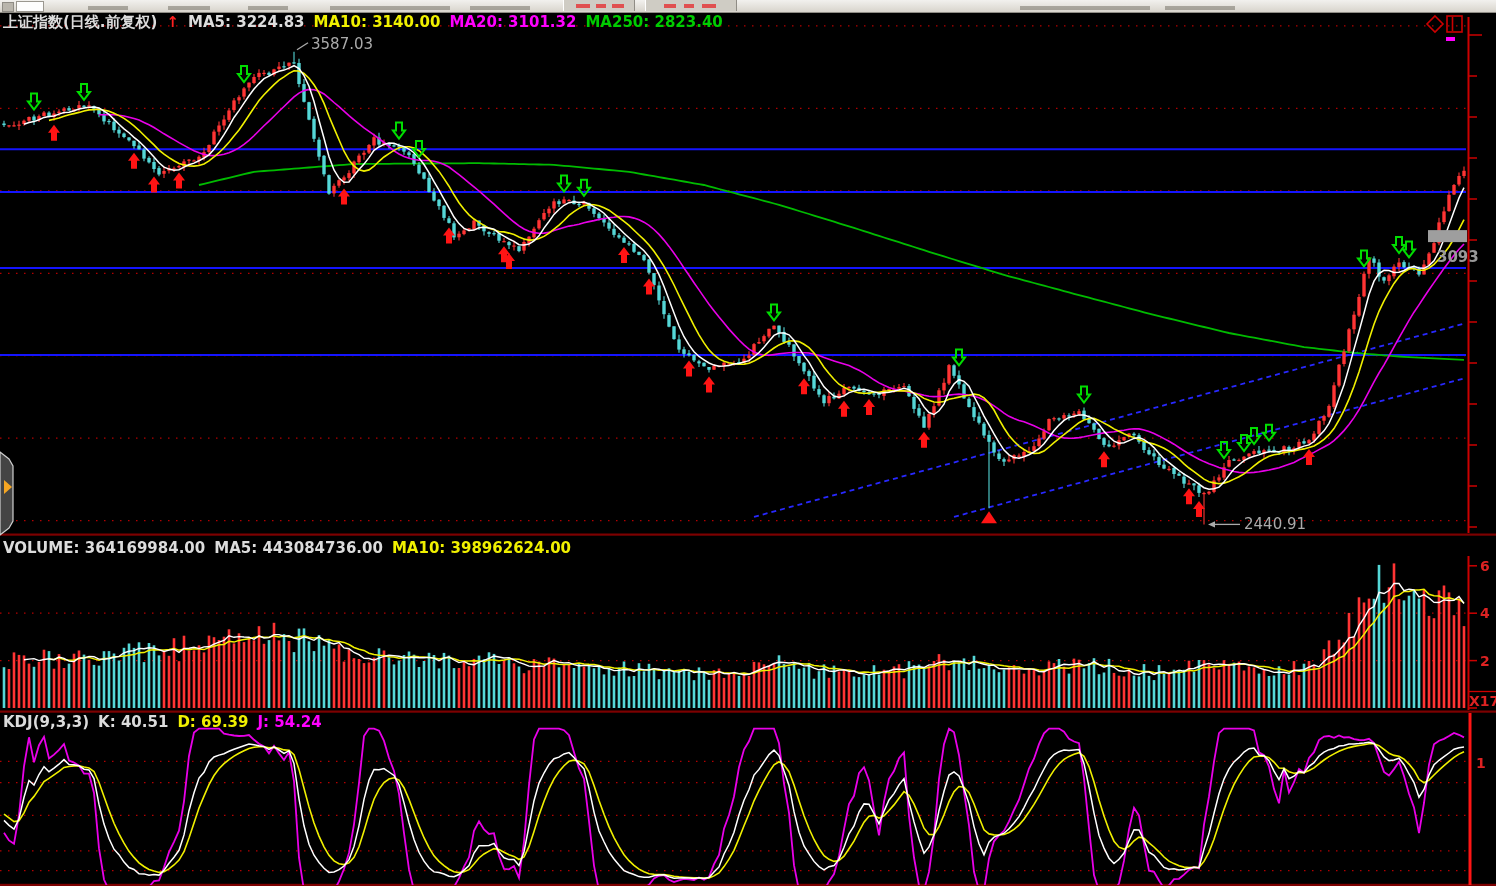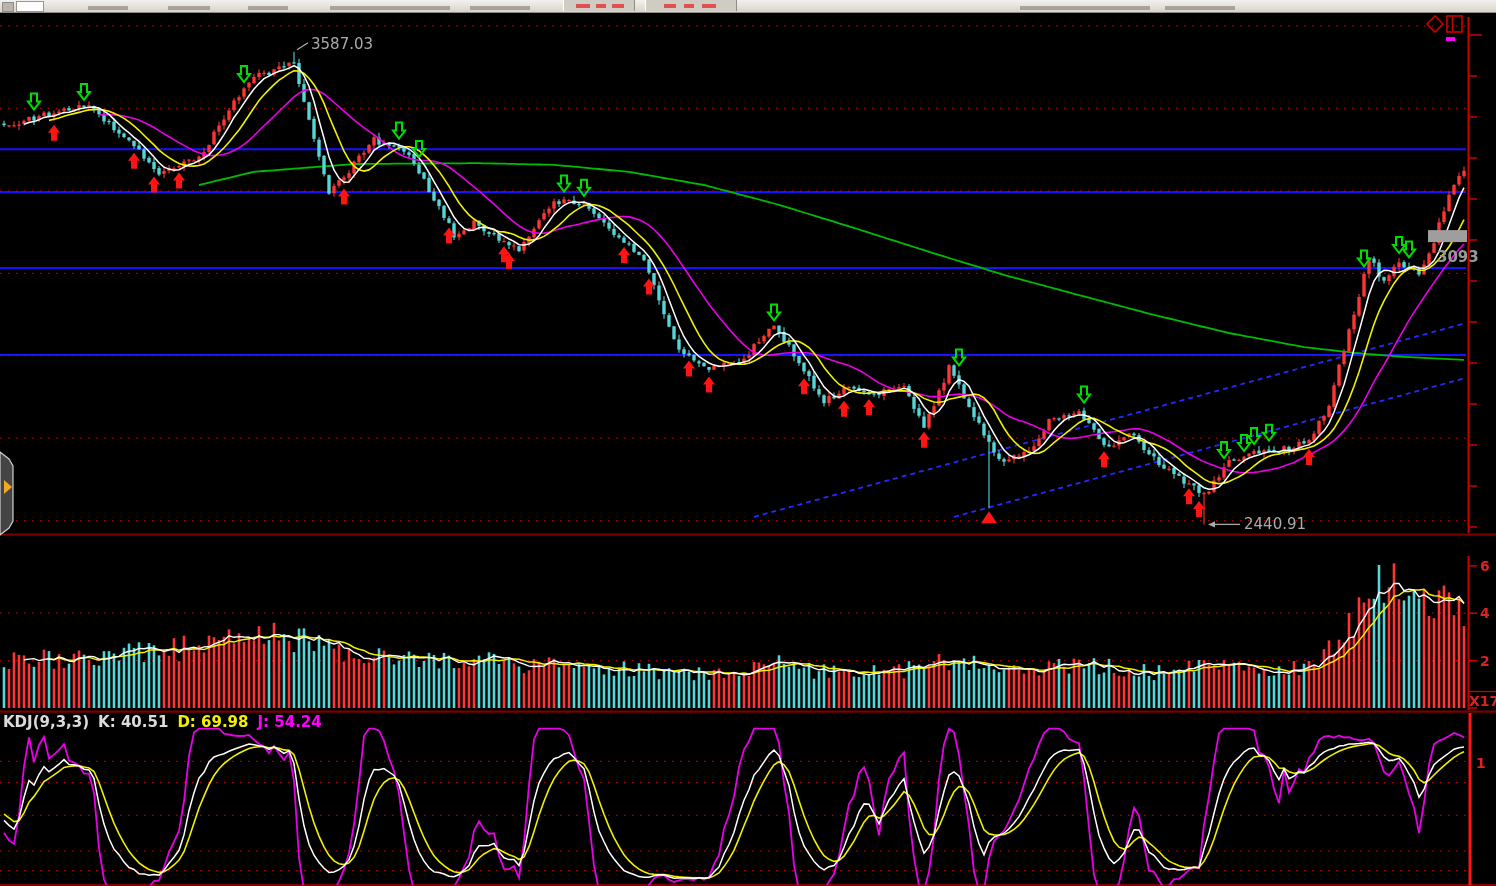--- a/index.html
+++ b/index.html
@@ -1069,19 +1069,25 @@
       <polyline points="4,814.1 9,817.9 14,821.6 19,820.7 24,812.9 29,802.1 34,796.4 39,789.1 44,781.6 49,778.3 54,774.9 59,771.4 64,767.4 69,766.5 74,765.9 79,765.9 84,767.0 89,767.9 94,771.5 99,782.5 104,796.4 109,810.4 114,823.3 119,833.8 124,843.2 129,851.3 134,857.4 139,862.8 144,866.5 149,869.4 154,871.1 159,872.4 164,871.7 169,868.9 174,865.0 179,860.1 184,851.7 189,838.0 194,823.0 199,808.0 204,796.1 209,784.7 214,775.5 219,768.7 224,763.7 229,759.6 234,756.1 239,753.3 244,750.8 249,748.5 254,747.3 259,746.8 264,746.7 269,747.7 274,747.4 279,748.2 284,749.9 289,750.2 294,754.7 299,769.4 304,788.2 309,806.9 314,823.0 319,836.1 324,846.8 329,855.3 334,860.9 339,863.8 344,864.6 349,862.9 354,857.4 359,846.8 364,831.0 369,814.1 374,799.2 379,789.4 384,782.5 389,779.0 394,777.8 399,780.1 404,787.7 409,799.4 414,812.7 419,825.9 424,837.7 429,847.7 434,855.8 439,861.4 444,865.6 449,869.2 454,871.7 459,872.6 464,871.8 469,869.7 474,864.1 479,858.0 484,854.0 489,851.1 494,848.6 499,849.6 504,852.3 509,854.8 514,856.4 519,859.5 524,856.9 529,846.7 534,831.4 539,815.3 544,801.2 549,788.9 554,778.8 559,771.6 564,765.7 569,761.3 574,760.1 579,761.3 584,763.8 589,772.0 594,785.4 599,800.6 604,814.3 609,826.9 614,837.6 619,846.7 624,854.7 629,860.7 634,865.3 639,869.1 644,871.8 649,873.7 654,874.3 659,874.5 664,874.6 669,875.3 674,876.3 679,876.9 684,877.2 689,877.5 694,877.8 699,877.8 704,878.1 709,877.9 714,875.9 719,872.9 724,866.6 729,859.2 734,850.3 739,838.4 744,825.7 749,813.7 754,800.8 759,790.3 764,780.8 769,772.1 774,764.8 779,761.7 784,764.8 789,771.7 794,785.0 799,800.7 804,815.8 809,828.5 814,839.5 819,848.5 824,855.6 829,859.3 834,861.4 839,860.6 844,856.2 849,848.7 854,841.2 859,831.4 864,822.2 869,816.3 874,815.4 879,818.2 884,815.8 889,810.5 894,804.9 899,798.2 904,791.7 909,795.2 914,804.1 919,815.7 924,828.2 929,834.5 934,834.6 939,826.6 944,814.8 949,801.6 954,791.7 959,786.5 964,787.2 969,792.7 974,804.0 979,817.2 984,829.8 989,833.9 994,834.9 999,835.0 1004,834.4 1009,832.5 1014,829.3 1019,825.1 1024,819.2 1029,812.0 1034,804.4 1039,795.8 1044,786.9 1049,777.8 1054,770.1 1059,764.0 1064,759.3 1069,756.4 1074,754.3 1079,752.7 1084,756.4 1089,766.6 1094,782.1 1099,799.9 1104,815.9 1109,830.0 1114,841.2 1119,847.2 1124,849.1 1129,846.3 1134,840.8 1139,837.2 1144,838.3 1149,842.9 1154,847.0 1159,851.8 1164,857.0 1169,861.1 1174,863.6 1179,865.8 1184,867.1 1189,867.5 1194,867.4 1199,867.5 1204,861.4 1209,852.1 1214,839.2 1219,824.1 1224,809.1 1229,795.7 1234,784.4 1239,775.4 1244,767.6 1249,761.3 1254,756.9 1259,756.3 1264,756.1 1269,757.6 1274,762.1 1279,768.0 1284,768.2 1289,771.7 1294,773.2 1299,772.6 1304,772.6 1309,770.5 1314,767.9 1319,763.9 1324,760.0 1329,756.6 1334,753.9 1339,751.3 1344,749.3 1349,747.6 1354,746.4 1359,745.5 1364,744.7 1369,743.8 1374,743.7 1379,745.7 1384,749.4 1389,753.2 1394,755.4 1399,756.3 1404,759.1 1409,764.1 1414,770.3 1419,779.3 1424,782.7 1429,780.1 1434,775.0 1439,770.1 1444,765.6 1449,761.4 1454,757.4 1459,754.1 1464,751.7" fill="none" stroke="#f0f000" stroke-width="1.6" clip-path="url(#cpK)"></polyline>
       <polyline points="4,820.4 9,825.4 14,829.0 19,818.8 24,797.3 29,780.5 34,785.0 39,774.5 44,766.7 49,771.7 54,768.2 59,764.2 64,759.6 69,764.5 74,764.8 79,765.8 84,769.2 89,769.9 94,778.6 99,804.4 104,824.1 109,838.5 114,849.2 119,854.7 124,862.1 129,867.5 134,869.5 139,873.7 144,873.9 149,875.3 154,874.4 159,875.1 164,870.2 169,863.3 174,857.3 179,850.3 184,834.9 189,810.7 194,792.8 199,778.1 204,772.3 209,762.0 214,757.0 219,755.1 224,753.7 229,751.3 234,749.2 239,747.5 244,745.8 249,744.0 254,744.8 259,745.8 264,746.6 269,749.5 274,746.9 279,750.0 284,753.3 289,750.8 294,763.6 299,798.8 304,825.8 309,844.2 314,855.2 319,862.5 324,868.2 329,872.4 334,872.0 339,869.7 344,866.0 349,859.6 354,846.4 359,825.6 364,799.4 369,780.3 374,769.5 379,769.8 384,768.6 389,772.0 394,775.5 399,784.7 404,802.9 409,822.7 414,839.4 419,852.3 424,861.2 429,867.7 434,871.9 439,872.6 444,874.0 449,876.3 454,876.7 459,874.5 464,870.1 469,865.6 474,853.0 479,845.8 484,845.8 489,845.4 494,843.4 499,851.6 504,857.8 509,859.6 514,859.6 519,865.6 524,851.9 529,826.2 534,800.7 539,783.1 544,773.0 549,764.4 554,758.7 559,757.1 564,753.9 569,752.6 574,757.5 579,763.7 584,768.8 589,788.4 594,812.1 599,831.0 604,841.8 609,851.9 614,859.0 619,865.1 624,870.6 629,872.8 634,874.5 639,876.6 644,877.3 649,877.3 654,875.7 659,874.9 664,874.7 669,876.8 674,878.2 679,878.0 684,877.7 689,878.1 694,878.6 699,877.7 704,878.6 709,877.6 714,872.0 719,866.9 724,854.0 729,844.5 734,832.3 739,814.7 744,800.3 749,789.5 754,775.1 759,769.4 764,761.8 769,754.6 774,750.1 779,755.6 784,771.1 789,785.4 794,811.7 799,832.2 804,846.0 809,853.9 814,861.4 819,866.6 824,869.8 829,866.7 834,865.6 839,859.1 844,847.2 849,833.8 854,826.0 859,812.0 864,803.9 869,804.3 874,813.6 879,823.9 884,811.1 889,800.0 894,793.6 899,784.9 904,778.6 909,802.1 914,821.9 919,839.0 924,853.2 929,846.9 934,834.9 939,810.7 944,791.2 949,775.1 954,771.9 959,776.0 964,788.8 969,803.6 974,826.6 979,843.7 984,854.8 989,842.1 994,837.1 999,835.1 1004,833.2 1009,828.8 1014,822.9 1019,816.6 1024,807.6 1029,797.5 1034,789.2 1039,778.5 1044,769.0 1049,759.8 1054,754.6 1059,751.7 1064,750.1 1069,750.6 1074,750.0 1079,749.5 1084,763.7 1089,787.0 1094,813.1 1099,835.4 1104,848.1 1109,858.2 1114,863.5 1119,859.3 1124,853.0 1129,840.7 1134,829.8 1139,830.0 1144,840.4 1149,852.2 1154,855.3 1159,861.4 1164,867.4 1169,869.2 1174,868.8 1179,870.1 1184,869.6 1189,868.3 1194,867.3 1199,867.8 1204,849.1 1209,833.6 1214,813.3 1219,793.8 1224,779.1 1229,768.9 1234,761.9 1239,757.4 1244,752.1 1249,748.7 1254,748.1 1259,755.0 1264,755.8 1269,760.6 1274,771.1 1279,779.7 1284,768.8 1289,778.7 1294,776.2 1299,771.4 1304,772.7 1309,766.3 1314,762.7 1319,756.0 1324,752.2 1329,749.7 1334,748.5 1339,746.0 1344,745.4 1349,744.1 1354,743.9 1359,743.6 1364,743.1 1369,742.2 1374,743.5 1379,749.7 1384,756.9 1389,760.6 1394,760.0 1399,758.2 1404,764.7 1409,774.0 1414,782.6 1419,797.2 1424,789.4 1429,774.9 1434,764.8 1439,760.3 1444,756.7 1449,753.0 1454,749.2 1459,747.7 1464,747.0" fill="none" stroke="#ffffff" stroke-width="1.5" clip-path="url(#cpK)"></polyline>
       <line x1="1470" y1="713" x2="1470" y2="885" stroke="#ff1515" stroke-width="3"></line>
       <text x="1476" y="768" fill="#dd2222" font-size="14" font-weight="bold">1</text>
       <g>
         <polygon points="0,452 9,459 13,466 13,521 9,528 0,535" fill="#4a4a4a" fill-opacity="0.92" stroke="#cfcfcf" stroke-width="1.2"></polygon>
         <polygon points="4,480 12,487 4,494" fill="#f5a623"></polygon>
       </g>
     </svg>
 
+  <div class="hdr main-hdr">
+    <span class="c-white">上证指数(日线.前复权)</span><span class="c-red">↑</span><span class="c-white">MA5: 3224.83</span><span class="c-yellow">MA10: 3140.00</span><span class="c-magenta">MA20: 3101.32</span><span class="c-green">MA250: 2823.40</span>
+  </div>
 
+  <div class="hdr vol-hdr">
+    <span class="c-white">VOLUME: 364169984.00</span><span class="c-white">MA5: 443084736.00</span><span class="c-yellow">MA10: 398962624.00</span>
+  </div>
 
   <div class="hdr kdj-hdr">
-    <span class="c-white">KDJ(9,3,3)</span><span class="c-white">K: 40.51</span><span class="c-yellow">D: 69.98</span><span class="c-magenta">J: 54.24</span>
+    <span class="c-white">KDJ(9,3,3)</span><span class="c-white">K: 40.51</span><span class="c-yellow">D: 69.39</span><span class="c-magenta">J: 54.24</span>
   </div>
 
 </div>
 
 </body></html>

